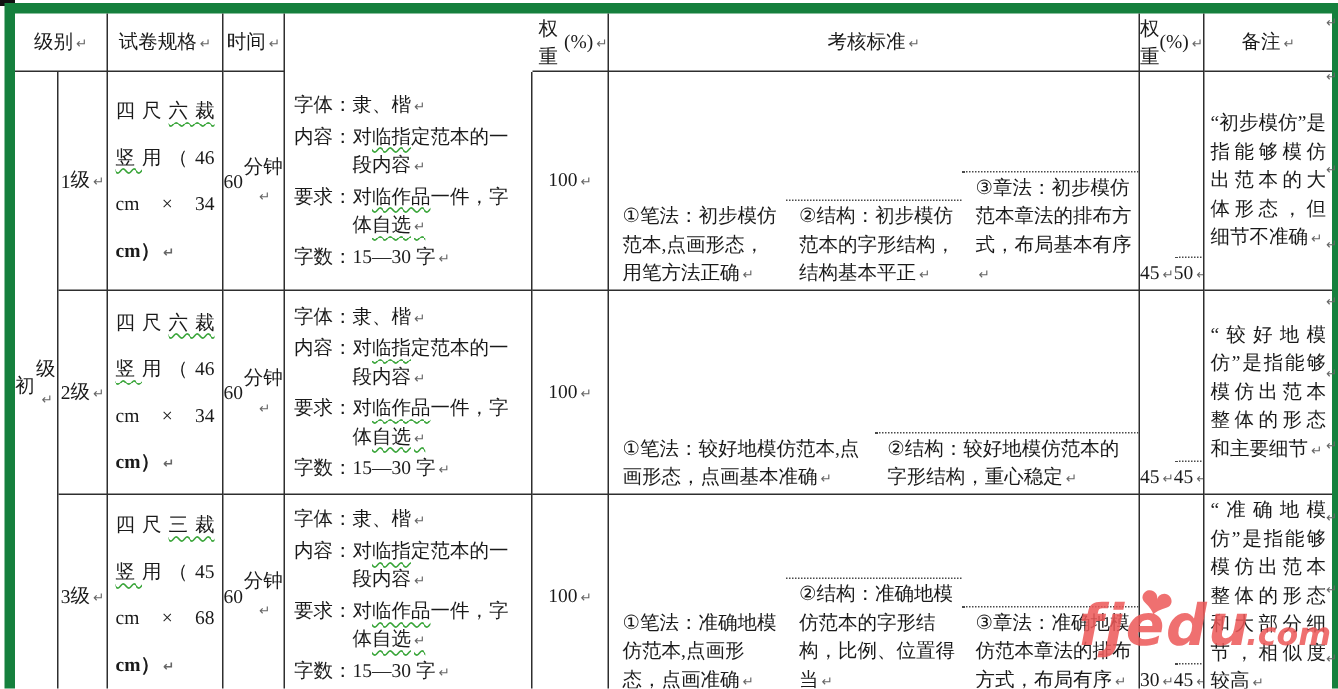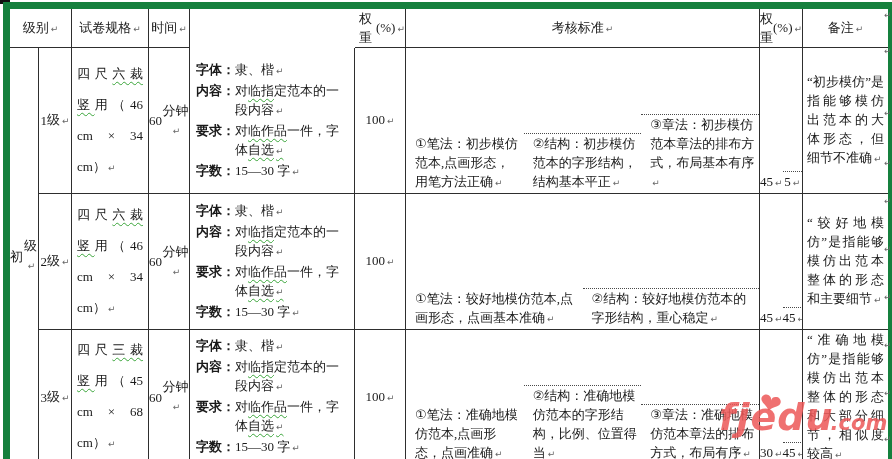--- a/index.html
+++ b/index.html
@@ -25,24 +25,24 @@
   .last-col{border-right:none;}
   .last-row{border-bottom:none;}
   .hlevel{grid-column:1/3;grid-row:1;}
   .grp{grid-column:1;grid-row:2/5;}
   .c2{grid-column:2}.c3{grid-column:3}.c4{grid-column:4}.c5{grid-column:5}
   .c6{grid-column:6}.c7{grid-column:7}.c8{grid-column:8}.c9{grid-column:9}
   .r1{grid-row:1}.r2{grid-row:2}.r3{grid-row:3}.r4{grid-row:4}
   .vcol{flex-direction:row;}
   .spec-cell{flex-direction:column;align-items:stretch;text-align:left;padding:0 5px;gap:12px;}
   .spec-line{display:block;text-align:justify;text-align-last:justify;}
-  .spec-last{text-align-last:left;}
+  .spec-last{text-align-last:left;font-weight:bold;}
   .content-cell{flex-direction:column;align-items:stretch;justify-content:center;text-align:left;padding:0 3px 0 6px;}
   .cline{padding-left:39px;text-indent:-39px;}
-  .lbl{font-weight:bold;margin-top:42px;}
+  .lbl{font-weight:normal;margin-top:42px;}
   .std-cell{flex-direction:row;align-items:flex-end;justify-content:stretch;padding:0;text-align:left;}
   .sub{flex:1;display:flex;align-items:center;padding-left:9px;padding-right:2px;}
   .sub + .sub{border-top:1px dotted #4a4a4a;}
   .wsub{justify-content:center;padding:0;}
   .remark-cell{padding:2px 4px;}
   .remark-text{text-align:justify;word-break:break-all;line-height:19px;}
   .wavy{
     text-decoration:underline;text-decoration-style:wavy;
     text-decoration-color:#3aa53a;text-decoration-thickness:1px;
     text-underline-offset:3px;
@@ -127,20 +127,23 @@
       </div>
     <div class="sub">
         <span class="pe">③章法：初步模仿范本章法的排布方式，布局基本有序</span>
       </div>
   </div>
   <div class="cell c8 r2 std-cell">
     <div class="sub wsub">
         <span class="pe">45</span>
       </div>
     <div class="sub wsub">
+        <span class="pe">50</span>
+      </div>
+    <div class="sub wsub">
         <span class="pe">5</span>
       </div>
   </div>
   <div class="cell c9 r2 remark-cell last-col">
       <div class="remark-text pe">“初步模仿”是指能够模仿出范本的大体形态，但细节不准确</div>
     </div>
 
   <div class="cell c2 r3 vcol">
     <span>2</span>
     <span class="pe">级</span>

